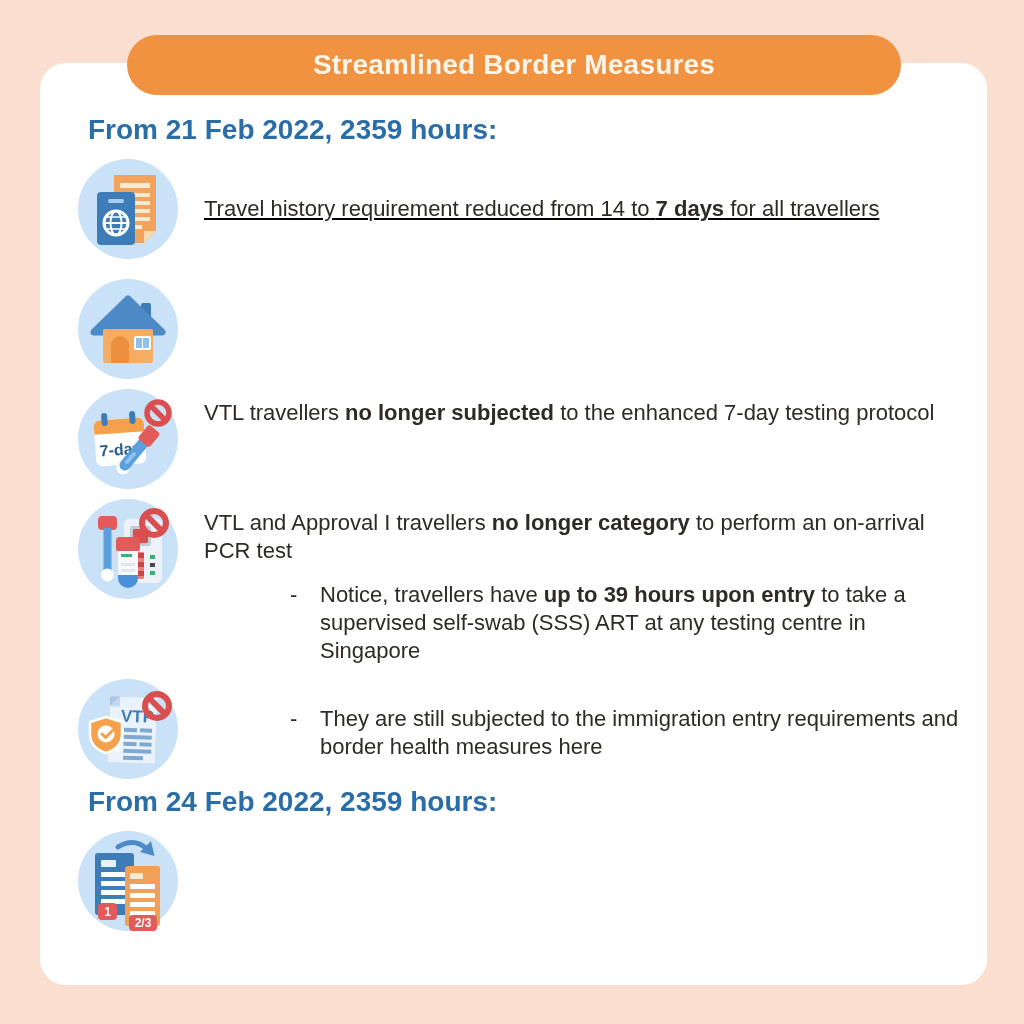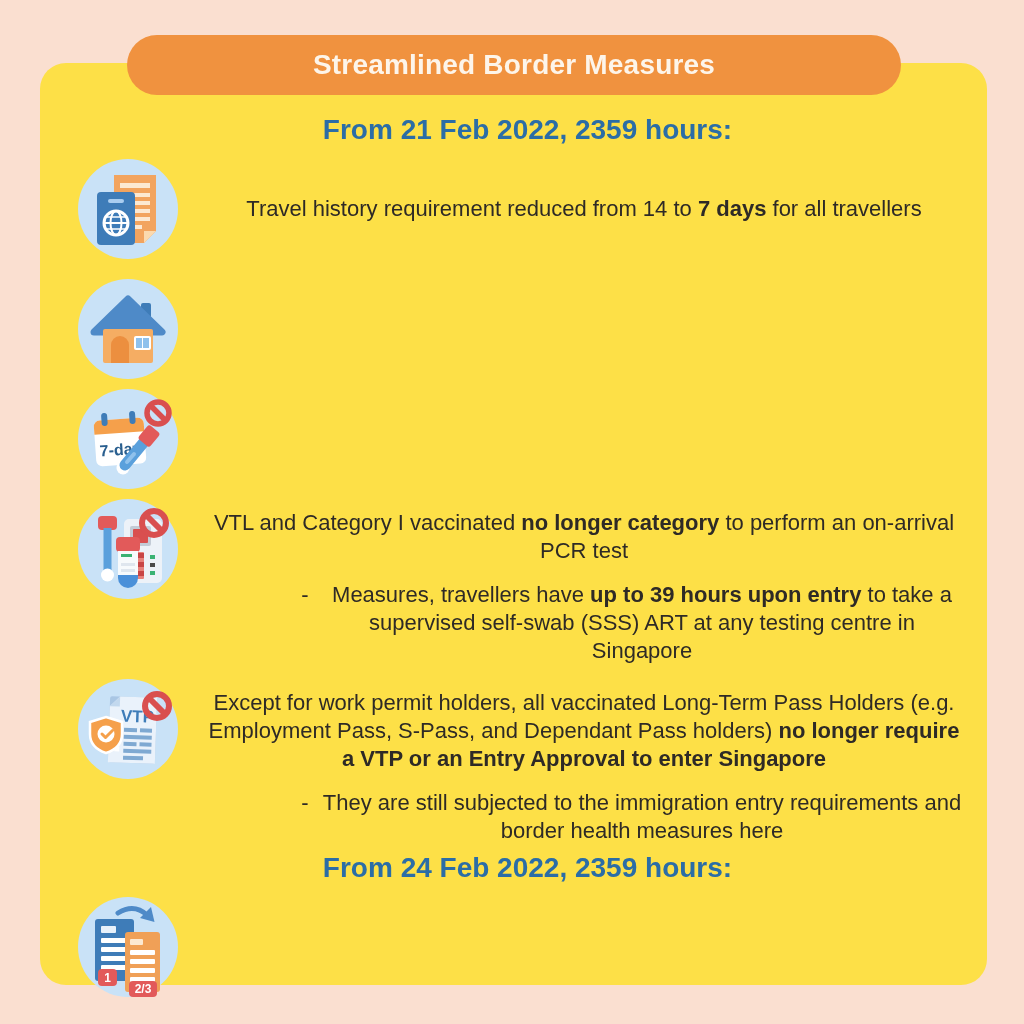--- a/index.html
+++ b/index.html
@@ -8,53 +8,52 @@
     overflow: hidden;
     background: #fadfd0;
     font-family: "Liberation Sans", sans-serif;
   }
   .card {
     position: relative;
     margin-left: 40px;
     margin-top: 63px;
     width: 947px;
     height: 922px;
-    background: #fde047;
+    background: #ffffff;
     border-radius: 26px;
     box-sizing: border-box;
   }
   .pill {
     position: absolute;
     left: 87px; top: -28px;
     width: 774px; height: 60px;
     background: #f0923f;
     border-radius: 30px;
     display: flex; align-items: center; justify-content: center;
   }
   .pill-title {
     color: #fdf5ea;
     font-size: 28px;
     font-weight: bold;
     letter-spacing: .2px;
   }
   .content {
     padding: 50px 20px 0 38px;
-    text-align: center;
   }
   .section-heading {
     color: #2b6da6;
     font-size: 28px;
     font-weight: bold;
     line-height: 34px;
     margin: 0 0 12px 10px;
   }
   .section-heading.second { margin-top: 6px; }
   .row { display: flex; align-items: flex-start; }
   .row.center { align-items: center; }
-  .mb20 { margin-bottom: 20px; }
+  .mb20 { margin-bottom: 20px; text-decoration: underline; }
   .mb10 { margin-bottom: 10px; }
   .mb14 { margin-bottom: 14px; }
   .icon-wrap { width: 100px; height: 100px; flex: none; }
   .icon-wrap svg { display: block; overflow: visible; }
   .row-text {
     margin-left: 26px;
     width: 760px;
     font-size: 22px;
     line-height: 28px;
     color: #2e2a26;
@@ -140,20 +139,21 @@
             <g transform="rotate(-50 71 47)">
                 <rect x="62" y="39.5" width="18" height="15" rx="3" fill="#e25a5a"></rect>
               </g>
           </g>
           <g>
             <circle cx="80" cy="24" r="11" fill="none" stroke="#d94f4f" stroke-width="5.5"></circle>
             <line x1="72.5" y1="16.5" x2="87.5" y2="31.5" stroke="#d94f4f" stroke-width="5.5"></line>
           </g>
         </svg>
       </div>
+      <div class="row-text rich"><span>VTL travellers </span><span class="b">no longer subjected</span><span> to the enhanced 7-day testing protocol</span></div>
     </div>
 
     <div class="row mb14">
       <div class="icon-wrap">
         <svg width="100" height="100" viewBox="0 0 100 100">
           <circle cx="50" cy="50" r="50" fill="#c9e2f7"></circle>
           <rect x="46" y="20" width="38" height="64" rx="5" fill="#edf2f8"></rect>
           <rect x="52" y="27" width="21" height="20" rx="2" fill="#c3cbd6"></rect>
           <rect x="55" y="30" width="15" height="14" rx="1" fill="#d94f4f"></rect>
           <rect x="53" y="53" width="13" height="27" rx="1" fill="#e8817b"></rect>
@@ -172,24 +172,24 @@
           <rect x="43" y="55" width="11" height="3" fill="#3bb273"></rect>
           <rect x="43" y="64" width="14" height="3" fill="#dfe6ee"></rect>
           <rect x="43" y="70" width="14" height="3" fill="#dfe6ee"></rect>
           <g>
             <circle cx="76" cy="24" r="12" fill="none" stroke="#d94f4f" stroke-width="6"></circle>
             <line x1="67.5" y1="15.5" x2="84.5" y2="32.5" stroke="#d94f4f" stroke-width="6"></line>
           </g>
         </svg>
       </div>
       <div class="row-text">
-        <div class="rich"><span>VTL and Category I vaccinated </span><span class="b">no longer category</span><span> to perform an on-arrival PCR test</span></div>
+        <div class="rich"><span>VTL and Approval I travellers </span><span class="b">no longer category</span><span> to perform an on-arrival PCR test</span></div>
         <div class="sub-bullet">
           <span class="dash">-</span>
-          <span class="sub-text rich"><span>Measures, travellers have </span><span class="b">up to 39 hours upon entry</span><span> to take a supervised self-swab (SSS) ART at any testing centre in Singapore</span></span>
+          <span class="sub-text rich"><span>Notice, travellers have </span><span class="b">up to 39 hours upon entry</span><span> to take a supervised self-swab (SSS) ART at any testing centre in Singapore</span></span>
         </div>
       </div>
     </div>
 
     <div class="row">
       <div class="icon-wrap">
         <svg width="100" height="100" viewBox="0 0 100 100">
           <circle cx="50" cy="50" r="50" fill="#c9e2f7"></circle>
           <g transform="rotate(2 55 51)">
             <rect x="31" y="18" width="47" height="66" rx="2" fill="#a9c6e4"></rect>
@@ -211,21 +211,20 @@
             <circle cx="28" cy="55" r="8.5" fill="#ffffff"></circle>
             <path d="M24 55 l3.5 3.5 l7 -7" stroke="#f5a04b" stroke-width="3" fill="none" stroke-linecap="round" stroke-linejoin="round"></path>
           </g>
           <g>
             <circle cx="79" cy="27" r="12" fill="none" stroke="#d94f4f" stroke-width="6"></circle>
             <line x1="70.5" y1="18.5" x2="87.5" y2="35.5" stroke="#d94f4f" stroke-width="6"></line>
           </g>
         </svg>
       </div>
       <div class="row-text">
-        <div class="rich"><span>Except for work permit holders, all vaccinated Long-Term Pass Holders (e.g. Employment Pass, S-Pass, and Dependant Pass holders) </span><span class="b">no longer require a VTP or an Entry Approval to enter Singapore</span></div>
         <div class="sub-bullet">
           <span class="dash">-</span>
           <span class="sub-text rich"><span>They are still subjected to the immigration entry requirements and border health measures here</span></span>
         </div>
       </div>
     </div>
 
     <div class="section-heading second">From 24 Feb 2022, 2359 hours:</div>
 
     <div class="row center">

